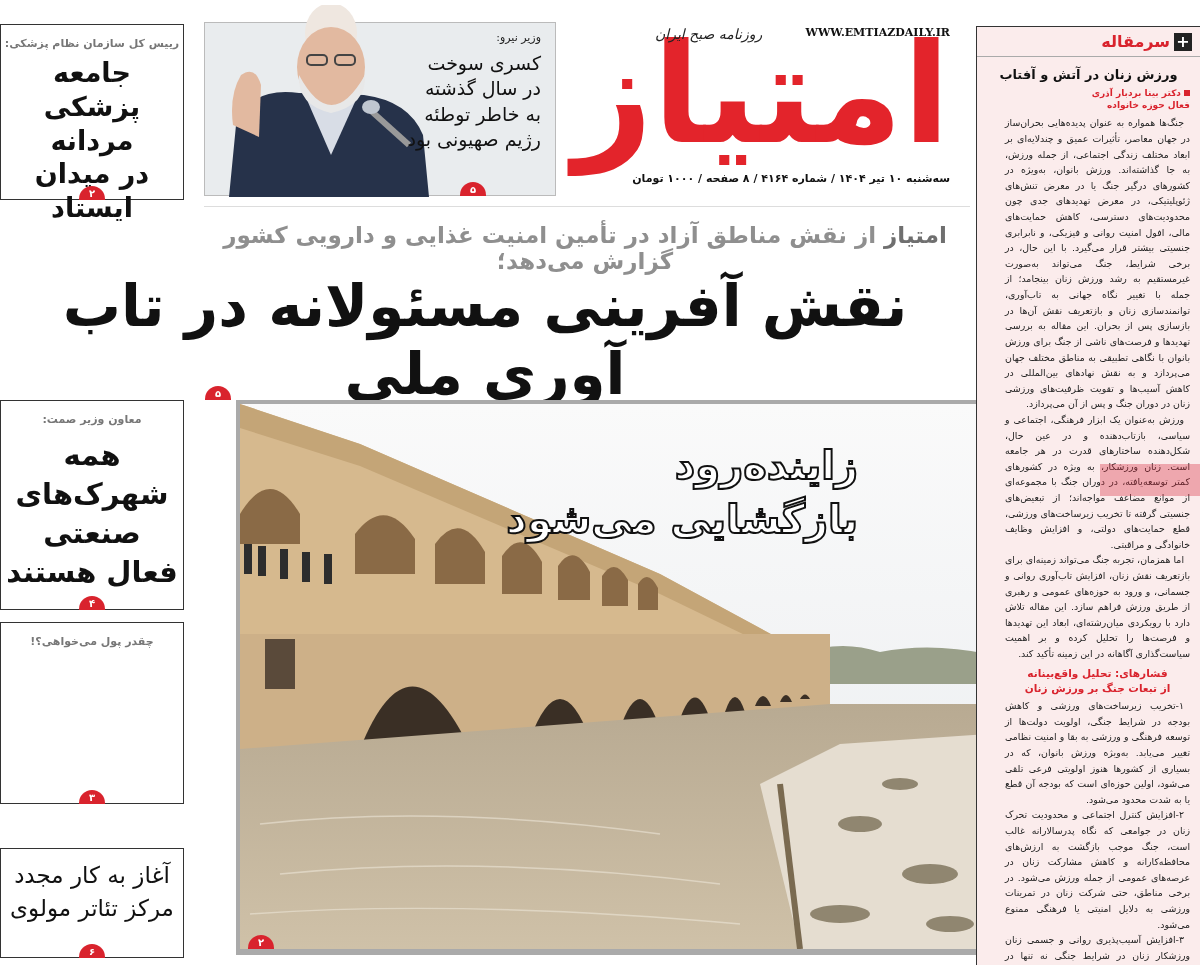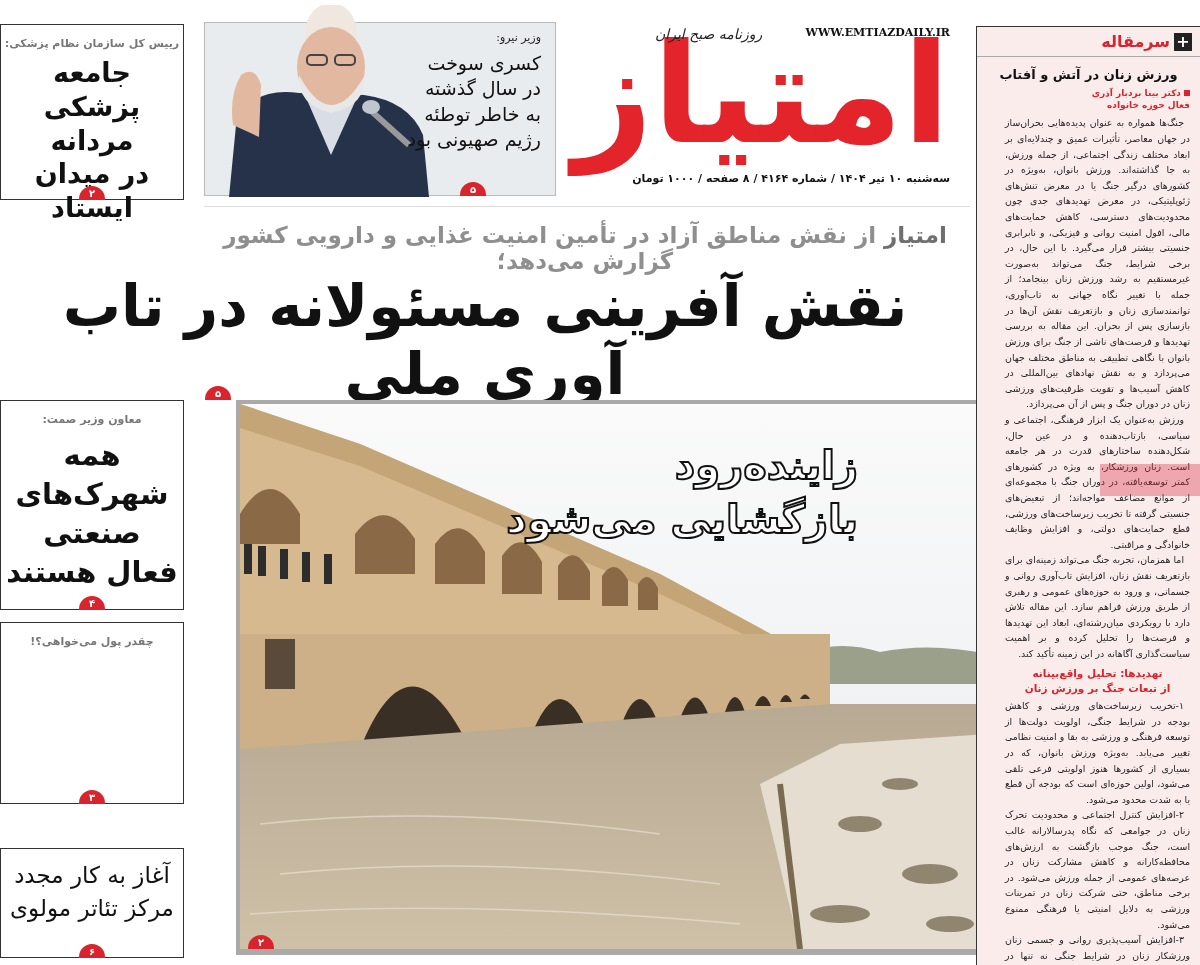--- a/index.html
+++ b/index.html
@@ -249,21 +249,21 @@
   <div class="ed-title">ورزش زنان در آتش و آفتاب</div>
   <div class="ed-author">
     <div><span class="sq"></span><span>دکتر بینا بردبار آذری</span></div>
     <div>فعال حوزه خانواده</div>
   </div>
   <div class="ed-body">
     <p>جنگ‌ها همواره به عنوان پدیده‌هایی بحران‌ساز در جهان معاصر، تأثیرات عمیق و چندلایه‌ای بر ابعاد مختلف زندگی اجتماعی، از جمله ورزش، به جا گذاشته‌اند. ورزش بانوان، به‌ویژه در کشورهای درگیر جنگ یا در معرض تنش‌های ژئوپلیتیکی، در معرض تهدیدهای جدی چون محدودیت‌های دسترسی، کاهش حمایت‌های مالی، افول امنیت روانی و فیزیکی، و نابرابری جنسیتی بیشتر قرار می‌گیرد. با این حال، در برخی شرایط، جنگ می‌تواند به‌صورت غیرمستقیم به رشد ورزش زنان بینجامد؛ از جمله با تغییر نگاه جهانی به تاب‌آوری، توانمندسازی زنان و بازتعریف نقش آن‌ها در بازسازی پس از بحران. این مقاله به بررسی تهدیدها و فرصت‌های ناشی از جنگ برای ورزش بانوان با نگاهی تطبیقی به مناطق مختلف جهان می‌پردازد و به نقش نهادهای بین‌المللی در کاهش آسیب‌ها و تقویت ظرفیت‌های ورزشی زنان در دوران جنگ و پس از آن می‌پردازد.</p>
     <p>ورزش به‌عنوان یک ابزار فرهنگی، اجتماعی و سیاسی، بازتاب‌دهنده و در عین حال، شکل‌دهنده ساختارهای قدرت در هر جامعه است. زنان ورزشکار، به ویژه در کشورهای کمتر توسعه‌یافته، در دوران جنگ با مجموعه‌ای از موانع مضاعف مواجه‌اند؛ از تبعیض‌های جنسیتی گرفته تا تخریب زیرساخت‌های ورزشی، قطع حمایت‌های دولتی، و افزایش وظایف خانوادگی و مراقبتی.</p>
     <p>اما همزمان، تجربه جنگ می‌تواند زمینه‌ای برای بازتعریف نقش زنان، افزایش تاب‌آوری روانی و جسمانی، و ورود به حوزه‌های عمومی و رهبری از طریق ورزش فراهم سازد. این مقاله تلاش دارد با رویکردی میان‌رشته‌ای، ابعاد این تهدیدها و فرصت‌ها را تحلیل کرده و بر اهمیت سیاست‌گذاری آگاهانه در این زمینه تأکید کند.</p>
     <div class="ed-sub">
-      <div>تهدیدها: تحلیل واقع‌بینانه</div>
+      <div>فشارهای: تحلیل واقع‌بینانه</div>
       <div>از تبعات جنگ بر ورزش زنان</div>
     </div>
     <p>۱-تخریب زیرساخت‌های ورزشی و کاهش بودجه در شرایط جنگی، اولویت دولت‌ها از توسعه فرهنگی و ورزشی به بقا و امنیت نظامی تغییر می‌یابد. به‌ویژه ورزش بانوان، که در بسیاری از کشورها هنوز اولویتی فرعی تلقی می‌شود، اولین حوزه‌ای است که بودجه آن قطع یا به شدت محدود می‌شود.</p>
     <p>۲-افزایش کنترل اجتماعی و محدودیت تحرک زنان در جوامعی که نگاه پدرسالارانه غالب است، جنگ موجب بازگشت به ارزش‌های محافظه‌کارانه و کاهش مشارکت زنان در عرصه‌های عمومی از جمله ورزش می‌شود. در برخی مناطق، حتی شرکت زنان در تمرینات ورزشی به دلایل امنیتی یا فرهنگی ممنوع می‌شود.</p>
     <p>۳-افزایش آسیب‌پذیری روانی و جسمی زنان ورزشکار زنان در شرایط جنگی نه تنها در معرض آسیب‌های جسمی ناشی از جنگ قرار دارند، بلکه با افزایش فشارهای روانی، اضطراب، و فقدان حمایت‌های اجتماعی، ریسک ترک ورزش یا افت عملکرد ورزشی آن‌ها افزایش می‌یابد.</p>
     <p>۴-محدودیت حضور بین‌المللی و دیپلماسی ورزشی</p>
   </div>
   <div class="ed-watermark"></div>
 </div>
 

